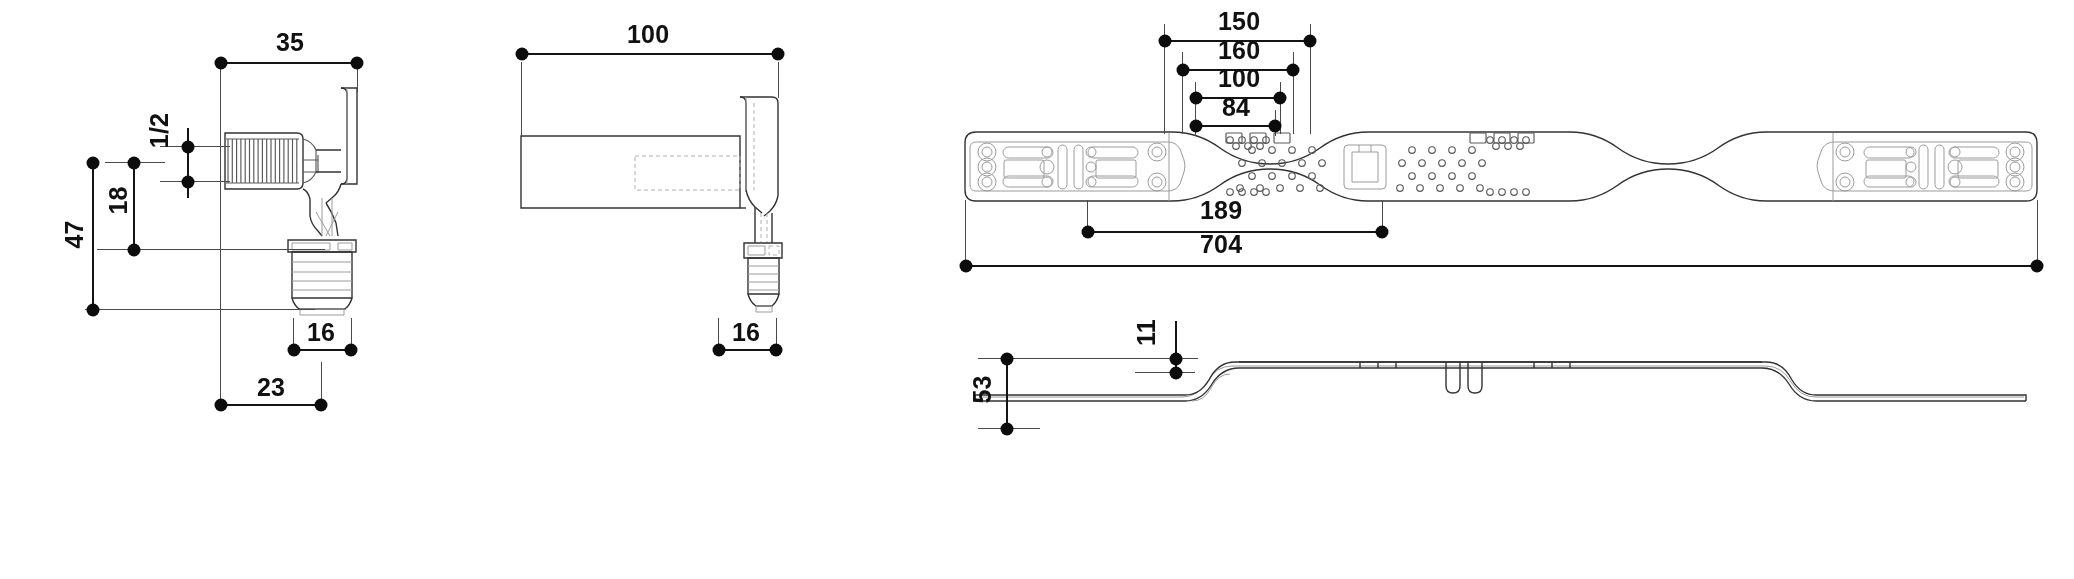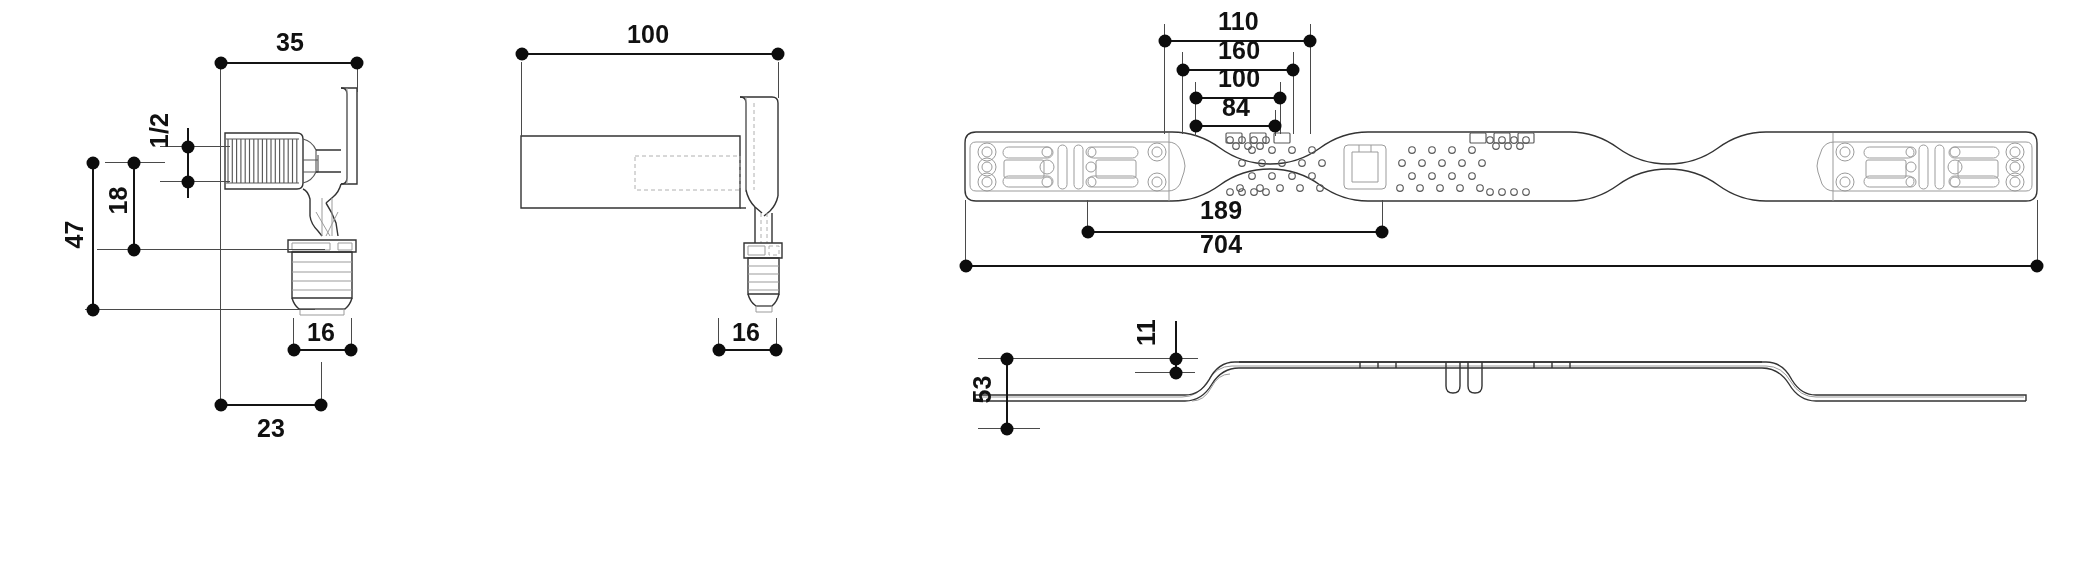--- a/index.html
+++ b/index.html
@@ -106,21 +106,21 @@
     <div class="dim-line" style="left:293px;top:349px;width:59px;"></div>
     <div class="dot" style="left:294px;top:350px;"></div>
     <div class="dot" style="left:351px;top:350px;"></div>
     <div class="dim-text" style="left:307px;top:320px;">16</div>
 
     <div class="ext-vline" style="left:220px;top:140px;height:265px;"></div>
     <div class="ext-vline" style="left:321px;top:362px;height:42px;"></div>
     <div class="dim-line" style="left:220px;top:404px;width:102px;"></div>
     <div class="dot" style="left:221px;top:405px;"></div>
     <div class="dot" style="left:321px;top:405px;"></div>
-    <div class="dim-text" style="left:257px;top:375px;margin-top:41px;">23</div>
+    <div class="dim-text" style="left:257px;top:375px;">23</div>
   </div>
 
   <div class="view" style="left:480px;top:0;width:420px;height:579px;">
 
     <svg class="svg-part" width="420" height="460" viewBox="0 0 420 460" style="left:0;top:0;">
 
       <path class="hv" d="M41 136 L260 136 L260 208 L41 208 Z"></path>
 
       <path class="dsh" d="M155 156 L260 156 L260 190 L155 190 Z"></path>
 
@@ -316,21 +316,21 @@
     <div class="ext-vline" style="left:252px;top:52px;height:82px;"></div>
     <div class="ext-vline" style="left:363px;top:52px;height:82px;"></div>
     <div class="ext-vline" style="left:265px;top:82px;height:52px;"></div>
     <div class="ext-vline" style="left:350px;top:82px;height:52px;"></div>
     <div class="ext-vline" style="left:265px;top:110px;height:26px;"></div>
     <div class="ext-vline" style="left:345px;top:110px;height:26px;"></div>
 
     <div class="dim-line" style="left:234px;top:40px;width:147px;"></div>
     <div class="dot" style="left:235px;top:41px;"></div>
     <div class="dot" style="left:380px;top:41px;"></div>
-    <div class="dim-text" style="left:288px;top:9px;">110</div>
+    <div class="dim-text" style="left:288px;top:9px;">150</div>
 
     <div class="dim-line" style="left:252px;top:69px;width:112px;"></div>
     <div class="dot" style="left:253px;top:70px;"></div>
     <div class="dot" style="left:363px;top:70px;"></div>
     <div class="dim-text" style="left:288px;top:38px;">160</div>
 
     <div class="dim-line" style="left:265px;top:97px;width:86px;"></div>
     <div class="dot" style="left:266px;top:98px;"></div>
     <div class="dot" style="left:350px;top:98px;"></div>
     <div class="dim-text" style="left:288px;top:66px;">100</div>

